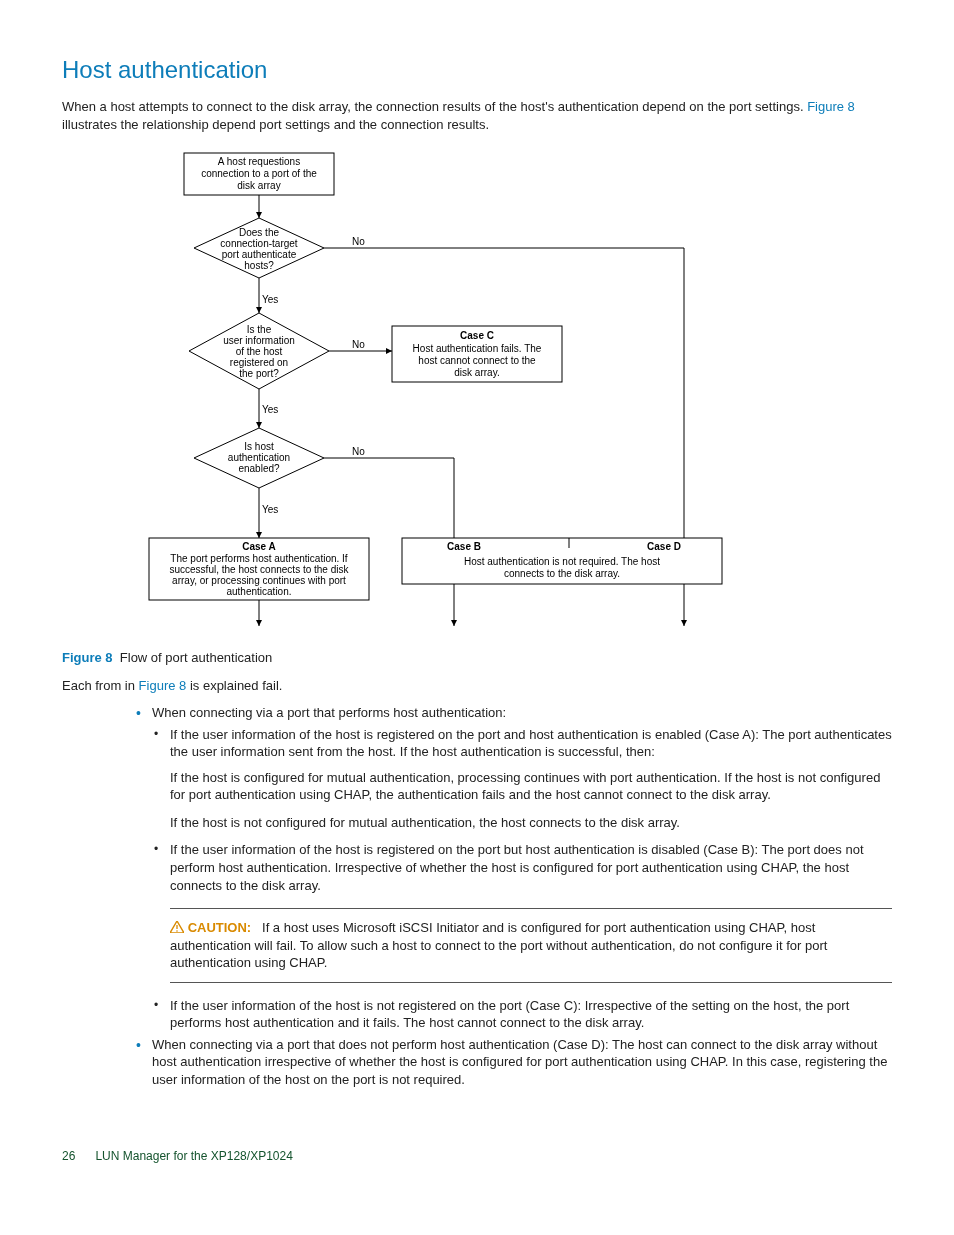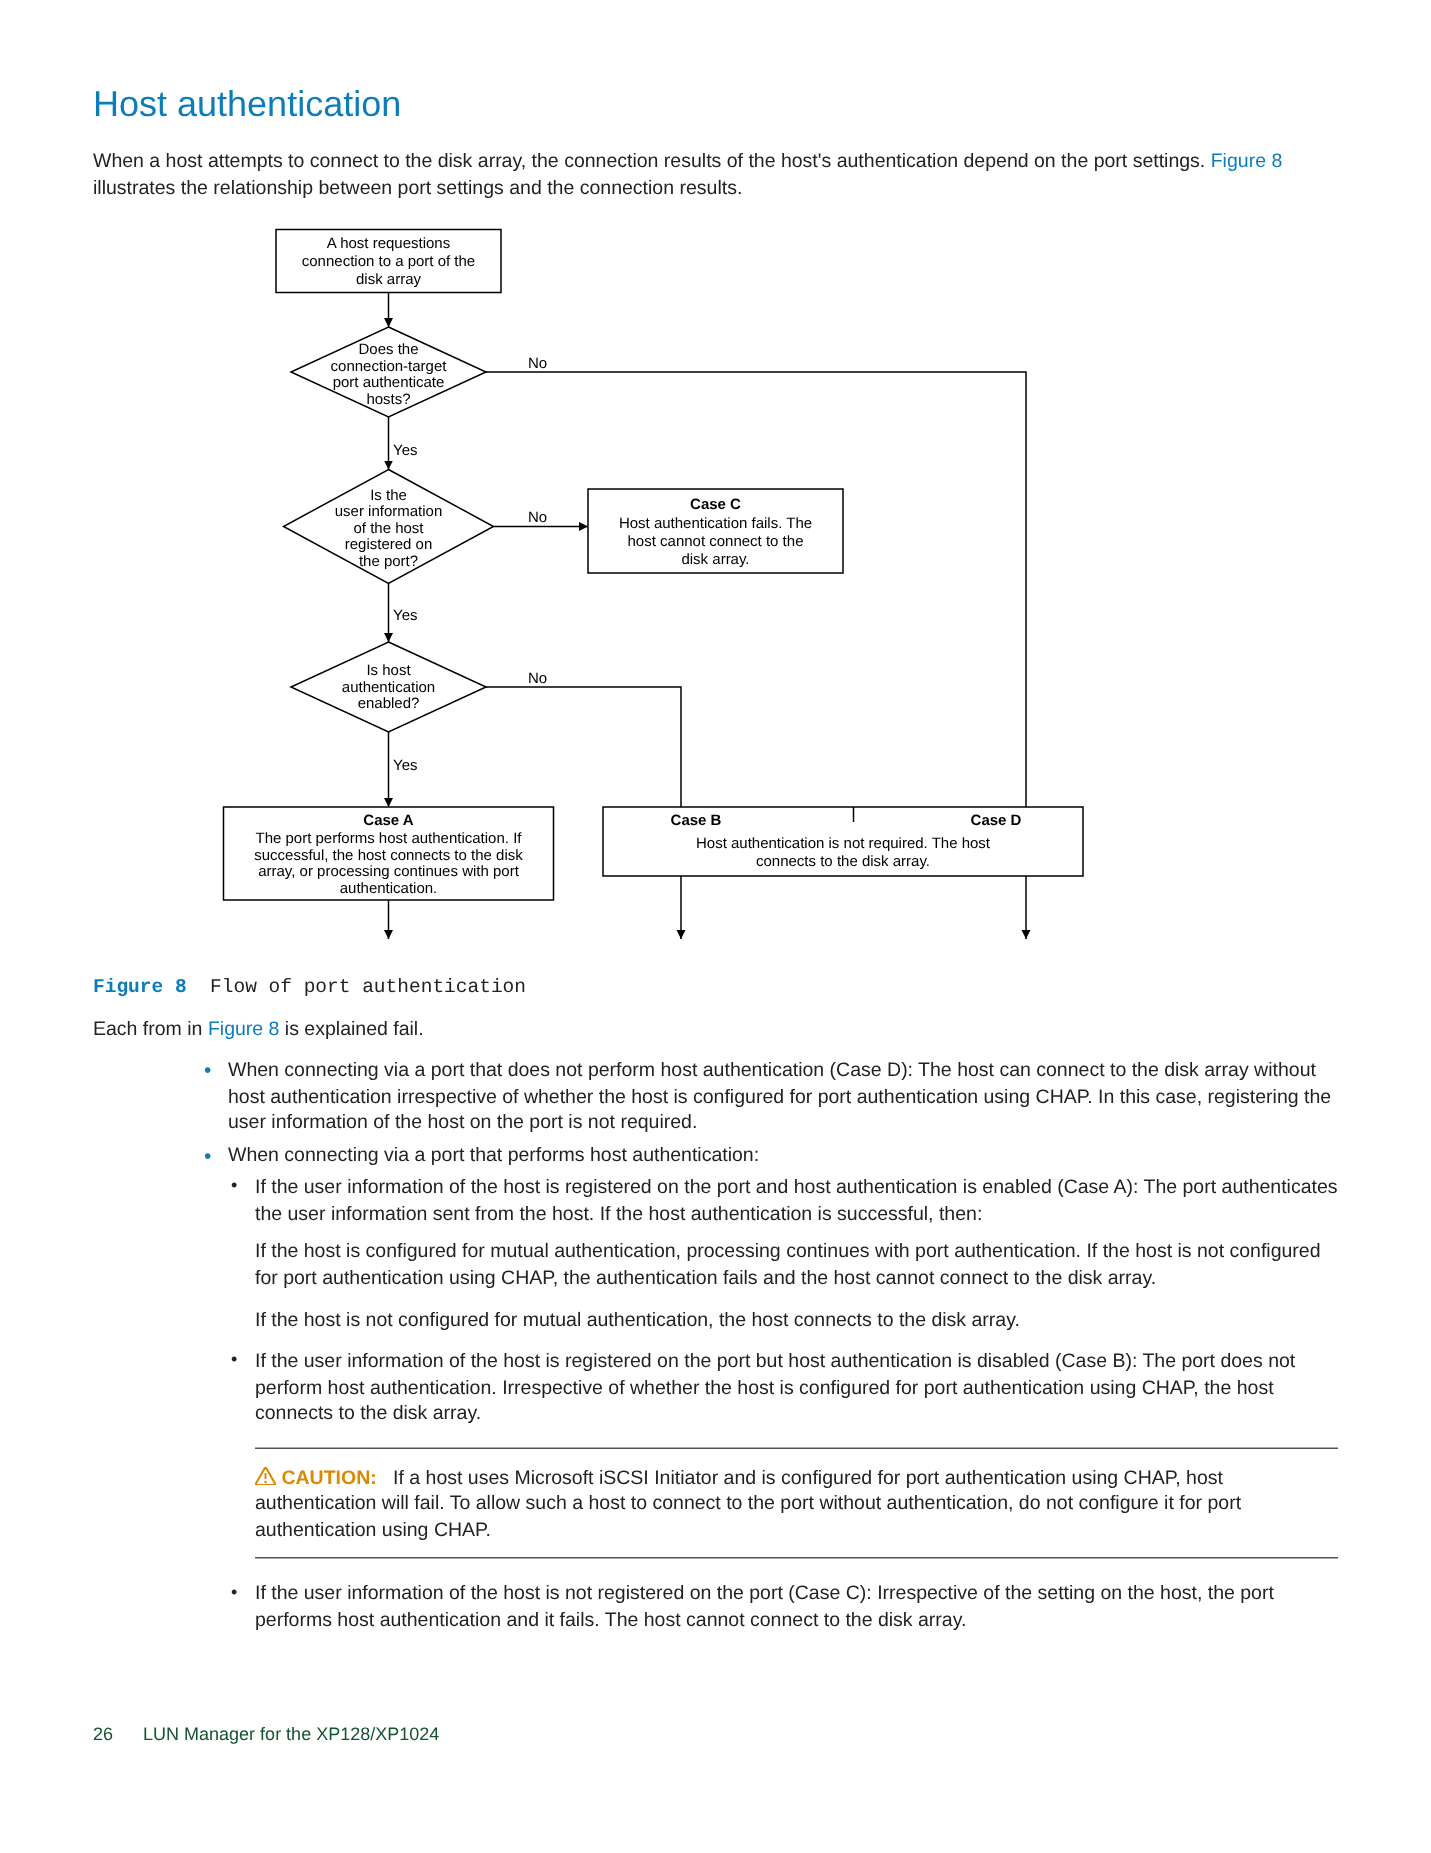--- a/index.html
+++ b/index.html
@@ -17,39 +17,39 @@
     font-weight: normal;
     font-size: 24px;
     margin: 0 0 12px 0;
   }
   .indent1 { margin-left: 72px; }
   ul { margin: 4px 0 4px 0; padding-left: 0; list-style: none; }
   ul li { position: relative; padding-left: 18px; margin: 4px 0; }
   ul.bul li::before { content: "•"; position: absolute; left: 2px; top: 0; color: #0d7db9; font-size: 14px; }
   ul.bul2 li::before { content: "•"; position: absolute; left: 2px; top: 0; color: #222; font-size: 12px; }
   a.figlink { color: #0d7db9; text-decoration: none; }
-  .fig-cap { margin: 6px 0 10px 0; font-family: Liberation Mono, monospace; }
+  .fig-cap { margin: 6px 0 10px 0; }
   .fig-cap strong { color: #0d7db9; font-weight: bold; }
   .caution-block { border-top: 1px solid #555; border-bottom: 1px solid #555; padding: 10px 0; margin: 14px 0 14px 18px; }
   .caution-label { color: #d98a00; font-weight: bold; }
   .caution-sym { display:inline-block; width:14px; height:12px; position:relative; top:1px; }
   .footer { position: relative; margin-top: 60px; font-size: 12px; color: #14532d; }
   .para { margin: 4px 0 10px 0; }
 
   
   .flow-wrap { margin-left: 72px; margin-top: 15px; margin-bottom: 6px; }
   svg text { font-family: Arial, Helvetica, sans-serif; }
 </style>
 </head>
 <body>
 
 <h2 class="section-title">Host authentication</h2>
 
 <div class="indent1 para">
-  <span>When a host attempts to connect to the disk array, the connection results of the host's authentication depend on the port settings. </span><a class="figlink">Figure 8</a><span> illustrates the relationship between port settings and the connection results.</span>
+  <span>When a host attempts to connect to the disk array, the connection results of the host's authentication depend on the port settings. </span><a class="figlink">Figure 8</a><span> illustrates the relationship depend port settings and the connection results.</span>
 </div>
 
 <div class="flow-wrap">
 <svg width="590" height="490" viewBox="0 0 590 490">
   <defs>
     <marker id="arr" markerWidth="8" markerHeight="8" refX="6" refY="3" orient="auto">
       <path d="M0,0 L6,3 L0,6 Z" fill="#000"></path>
     </marker>
   </defs>
   <style>
@@ -133,24 +133,20 @@
   <strong>Figure 8</strong>
   &nbsp;<span>Flow of port authentication</span>
 </div>
 
 <div class="indent1 para">
   <span>Each from in </span><a class="figlink">Figure 8</a><span> is explained fail.</span>
 </div>
 
 <ul class="bul indent1">
   <li>
-    <span>When connecting via a port that does not perform host authentication (Case D): The host can connect to the disk array without host authentication irrespective of whether the host is configured for port authentication using CHAP. In this case, registering the user information of the host on the port is not required.</span>
-  </li>
-
-  <li>
     <span>When connecting via a port that performs host authentication:</span>
     <ul class="bul2">
       <li>
         <span>If the user information of the host is registered on the port and host authentication is enabled (Case A): The port authenticates the user information sent from the host. If the host authentication is successful, then:</span>
         <div class="para" style="margin-top:8px">If the host is configured for mutual authentication, processing continues with port authentication. If the host is not configured for port authentication using CHAP, the authentication fails and the host cannot connect to the disk array.</div>
         <div class="para">If the host is not configured for mutual authentication, the host connects to the disk array.</div>
       </li>
       <li>
         <span>If the user information of the host is registered on the port but host authentication is disabled (Case B): The port does not perform host authentication. Irrespective of whether the host is configured for port authentication using CHAP, the host connects to the disk array.</span>
       </li>
@@ -165,19 +161,23 @@
       <span class="caution-label">CAUTION:</span>
       &nbsp;&nbsp;<span>If a host uses Microsoft iSCSI Initiator and is configured for port authentication using CHAP, host authentication will fail. To allow such a host to connect to the port without authentication, do not configure it for port authentication using CHAP.</span>
     </div>
 
     <ul class="bul2">
       <li>
         <span>If the user information of the host is not registered on the port (Case C): Irrespective of the setting on the host, the port performs host authentication and it fails. The host cannot connect to the disk array.</span>
       </li>
     </ul>
   </li>
+
+  <li>
+    <span>When connecting via a port that does not perform host authentication (Case D): The host can connect to the disk array without host authentication irrespective of whether the host is configured for port authentication using CHAP. In this case, registering the user information of the host on the port is not required.</span>
+  </li>
 </ul>
 
 <div class="footer">
   <span>26</span>
   &nbsp;&nbsp;&nbsp;&nbsp;
   <span>LUN Manager for the XP128/XP1024</span>
 </div>
 
 </body></html>

